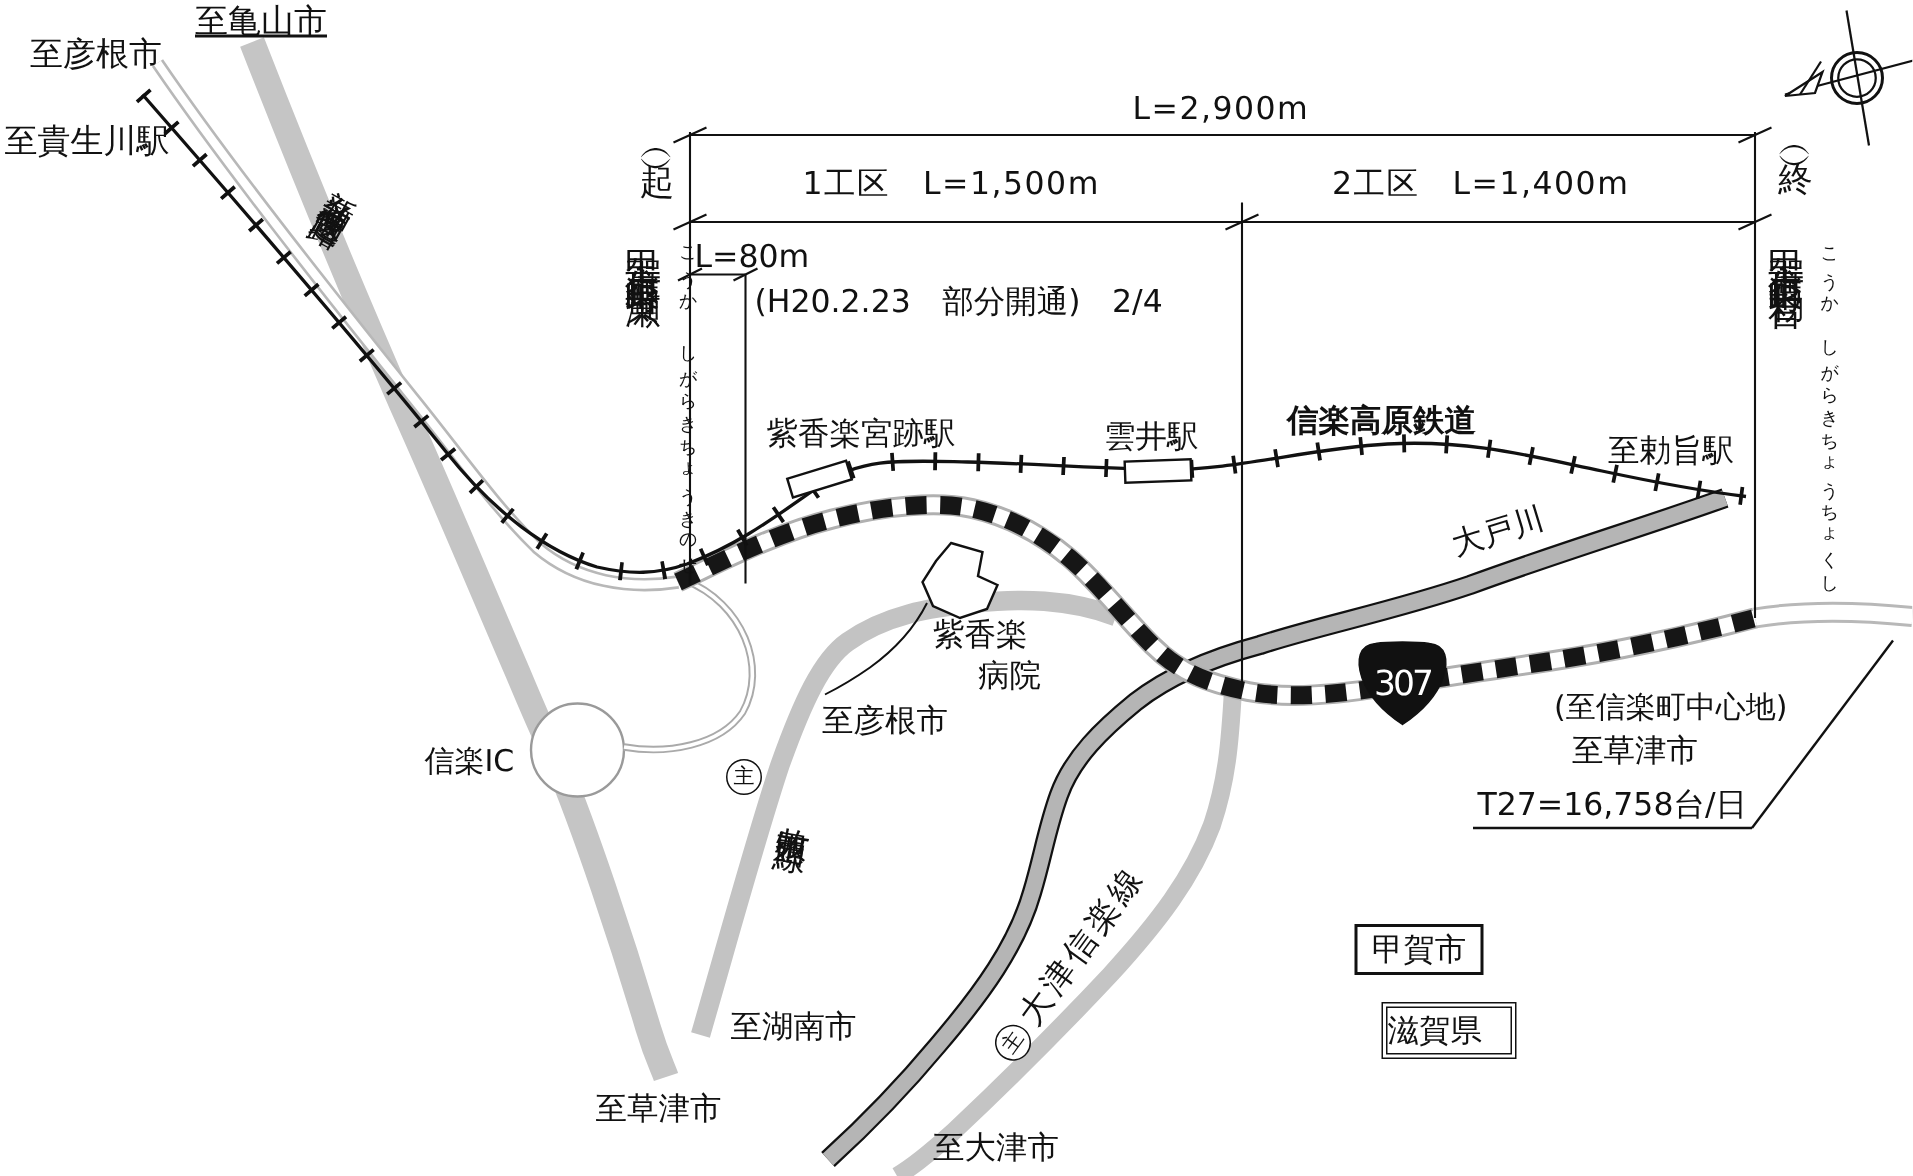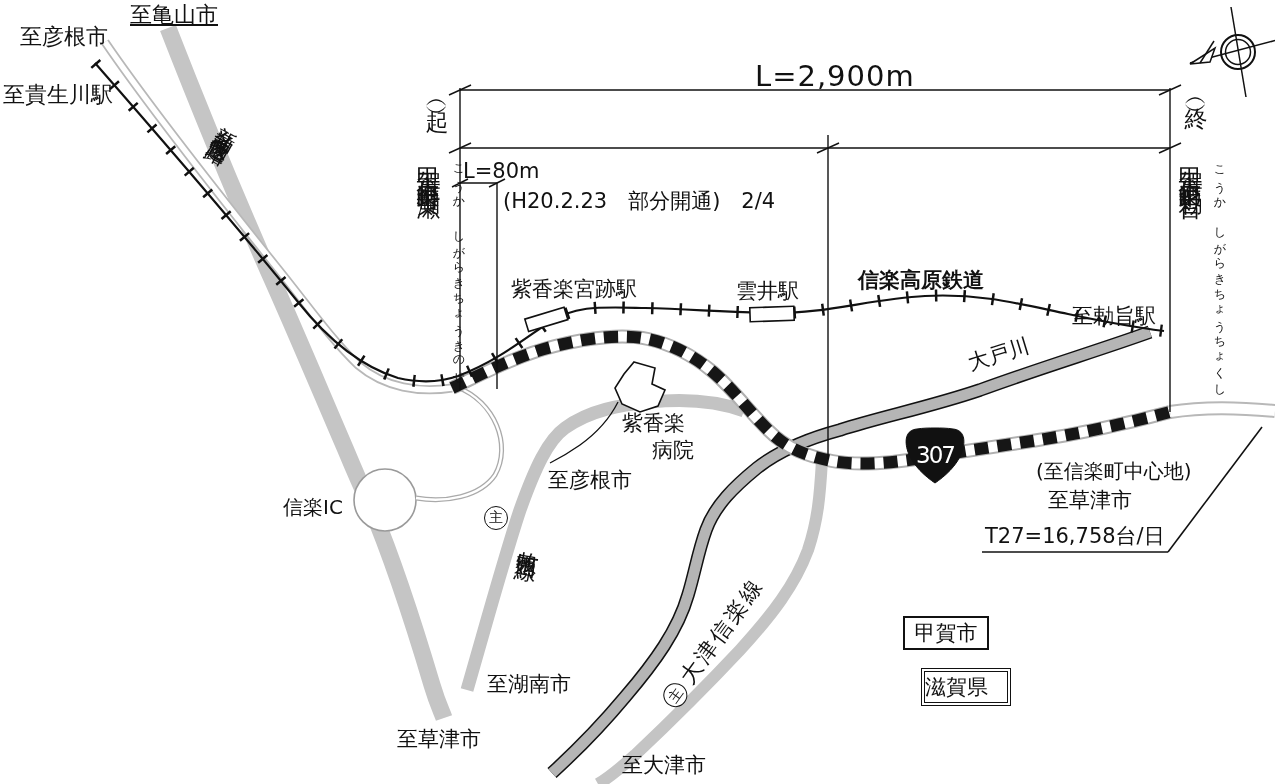--- a/index.html
+++ b/index.html
@@ -2,21 +2,21 @@
 <html><head>
 <meta charset="utf-8">
 <style>
   html,body{margin:0;padding:0;background:#fff;}
   .stage{position:relative;width:1275px;height:784px;background:#fff;overflow:hidden;
          font-family:"DejaVu Sans","Liberation Sans",sans-serif;color:#111;}
   svg{position:absolute;left:0;top:0;}
   .lbl{position:absolute;white-space:nowrap;color:#111;line-height:1.15;}
   .v{writing-mode:vertical-rl;}
   .f21{font-size:21px;} .f22{font-size:22px;} .f20{font-size:20px;}
-  .dim{font-size:29px;letter-spacing:1px;}
+  .dim{font-size:21px;letter-spacing:1px;}
   .ep-marker{font-size:23px;}
   .ep-name{font-size:24px;letter-spacing:4px;}
   .furi{font-size:12px;letter-spacing:2px;}
   .rot{transform-origin:top left;}
   .box1{border:2px solid #111;text-align:center;}
   .box2{border:4px double #111;text-align:left;}
   .boxtxt{display:inline-block;}
   .circ{display:inline-flex;align-items:center;justify-content:center;
         width:22px;height:22px;border:1.5px solid #111;border-radius:50%;
         font-size:14px;background:#fff;}
@@ -103,37 +103,39 @@
   </g>
 </svg>
 
 <div class="lbl f22" style="left:20px;top:24px;">至彦根市</div>
 <div class="lbl f22" style="left:130px;top:2px;text-decoration:underline;">至亀山市</div>
 <div class="lbl f22" style="left:3px;top:82px;">至貴生川駅</div>
 
 <div class="lbl v vname rot" style="left:228px;top:108px;transform:rotate(29deg);font-size:22px;">新名神高速道路</div>
 
 <div class="lbl dim" style="left:755px;top:60px;">L=2,900m</div>
+<div class="lbl dim" style="left:535px;top:110px;">1工区　L=1,500m</div>
+<div class="lbl dim" style="left:888px;top:110px;">2工区　L=1,400m</div>
 <div class="lbl f21" style="left:463px;top:159px;">L=80m</div>
 <div class="lbl f21" style="left:503px;top:189px;">(H20.2.23　部分開通)　2/4</div>
 
 <div class="lbl v ep-marker" style="left:424px;top:92px;">（起）</div>
 <div class="lbl v ep-name" style="left:414px;top:148px;">甲賀市信楽町黄瀬</div>
 <div class="lbl v furi" style="left:451px;top:156px;">こうか</div>
 <div class="lbl v furi" style="left:451px;top:222px;">しがらきちょうきのせ</div>
 
 <div class="lbl v ep-marker" style="left:1183px;top:90px;">（終）</div>
 <div class="lbl v ep-name" style="left:1176px;top:148px;">甲賀市信楽町勅旨</div>
 <div class="lbl v furi" style="left:1212px;top:157px;">こうか</div>
 <div class="lbl v furi" style="left:1212px;top:218px;">しがらきちょうちょくし</div>
 
 <div class="lbl f21" style="left:511px;top:277px;">紫香楽宮跡駅</div>
 <div class="lbl f21" style="left:736px;top:279px;">雲井駅</div>
 <div class="lbl f21" style="left:858px;top:268px;font-weight:bold;">信楽高原鉄道</div>
-<div class="lbl f21" style="left:1072px;top:288px;margin-top:16px;">至勅旨駅</div>
+<div class="lbl f21" style="left:1072px;top:288px;">至勅旨駅</div>
 
 <div class="lbl f21 rot" style="left:965px;top:352px;transform:rotate(-17deg);">大戸川</div>
 
 <div class="lbl f20" style="left:283px;top:496px;">信楽IC</div>
 
 <span class="circ" style="position:absolute;left:484px;top:506px;">
       <span>主</span>
     </span>
 <div class="lbl v vname rot" style="left:520px;top:533px;transform:rotate(10deg);">牧甲西線</div>
 

